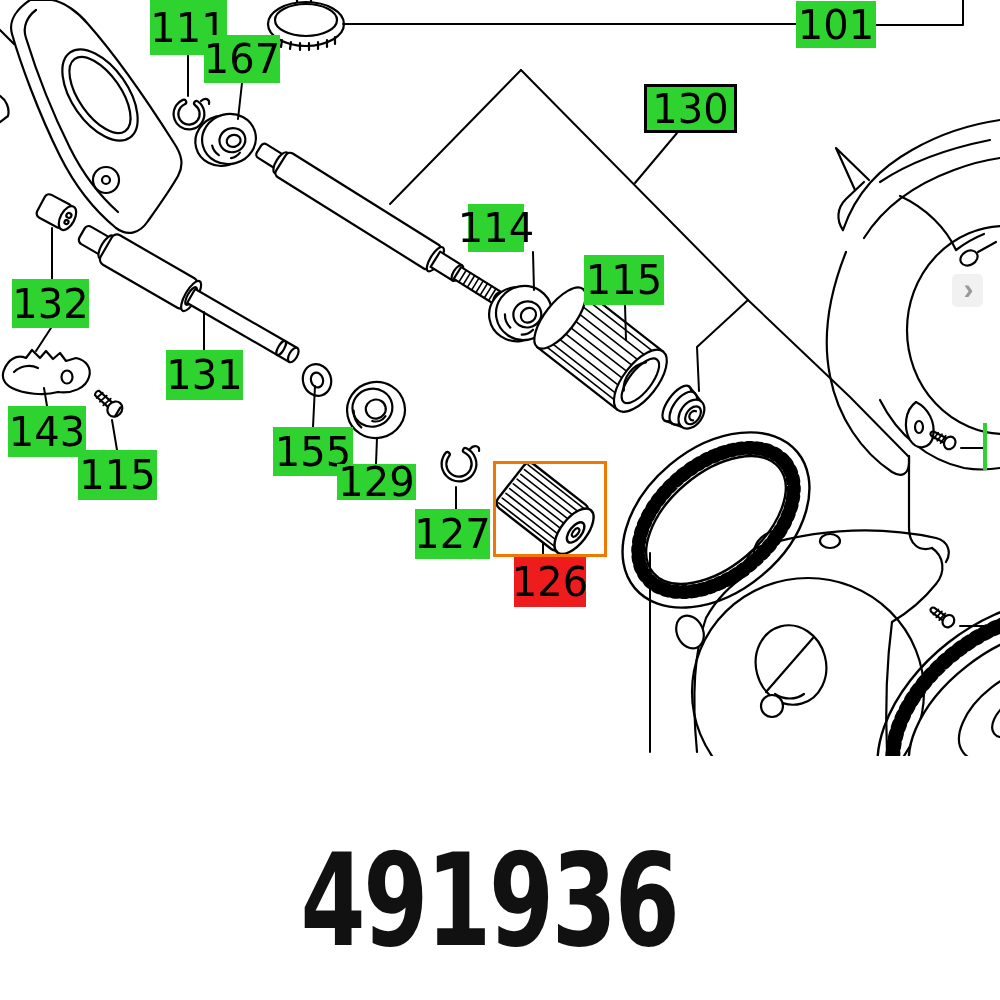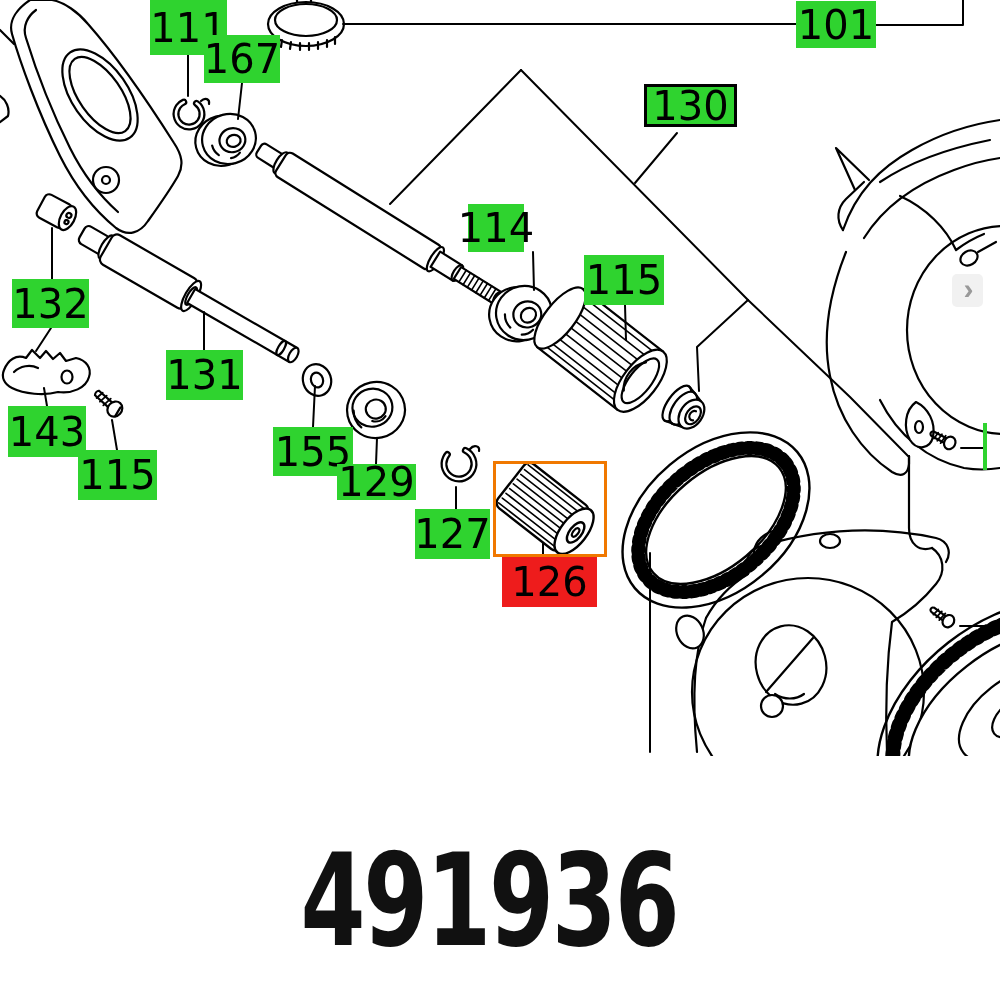--- a/index.html
+++ b/index.html
@@ -237,31 +237,31 @@
     <path d="M 456,509 L 456,487"></path>
     <path d="M 543,557 L 543,543"></path>
     <path d="M 961,448 L 985,448"></path>
     <path d="M 960,626 L 1000,626"></path>
   </g>
 </svg>
 
 <div class="plabel green" style="left:150px;top:0;width:77px;height:55px">111</div>
 <div class="plabel green" style="left:204px;top:35px;width:76px;height:48px">167</div>
 <div class="plabel green" style="left:796px;top:1px;width:80px;height:47px">101</div>
-<div class="plabel green-boxed" style="left:644px;top:84px;width:93px;height:43px">130</div>
+<div class="plabel green-boxed" style="left:644px;top:84px;width:93px;height:49px">130</div>
 <div class="plabel green" style="left:468px;top:204px;width:56px;height:48px">114</div>
 <div class="plabel green" style="left:584px;top:255px;width:80px;height:50px">115</div>
 <div class="plabel green" style="left:12px;top:279px;width:77px;height:49px">132</div>
 <div class="plabel green" style="left:166px;top:350px;width:77px;height:50px">131</div>
 <div class="plabel green" style="left:8px;top:406px;width:78px;height:51px">143</div>
 <div class="plabel green" style="left:78px;top:450px;width:79px;height:50px">115</div>
 <div class="plabel green" style="left:273px;top:427px;width:80px;height:49px">155</div>
 <div class="plabel green" style="left:337px;top:464px;width:79px;height:36px">129</div>
 <div class="plabel green" style="left:415px;top:509px;width:75px;height:50px">127</div>
-<div class="plabel red" style="left:502px;top:557px;width:95px;height:50px">126</div>
+<div class="plabel red" style="left:514px;top:557px;width:72px;height:50px">126</div>
 
 <div id="highlight-box"></div>
 
 <div id="label-sliver"></div>
 
 <button id="next-btn">
   <span>›</span>
 </button>
 
 <div id="footer-number">491936</div>

